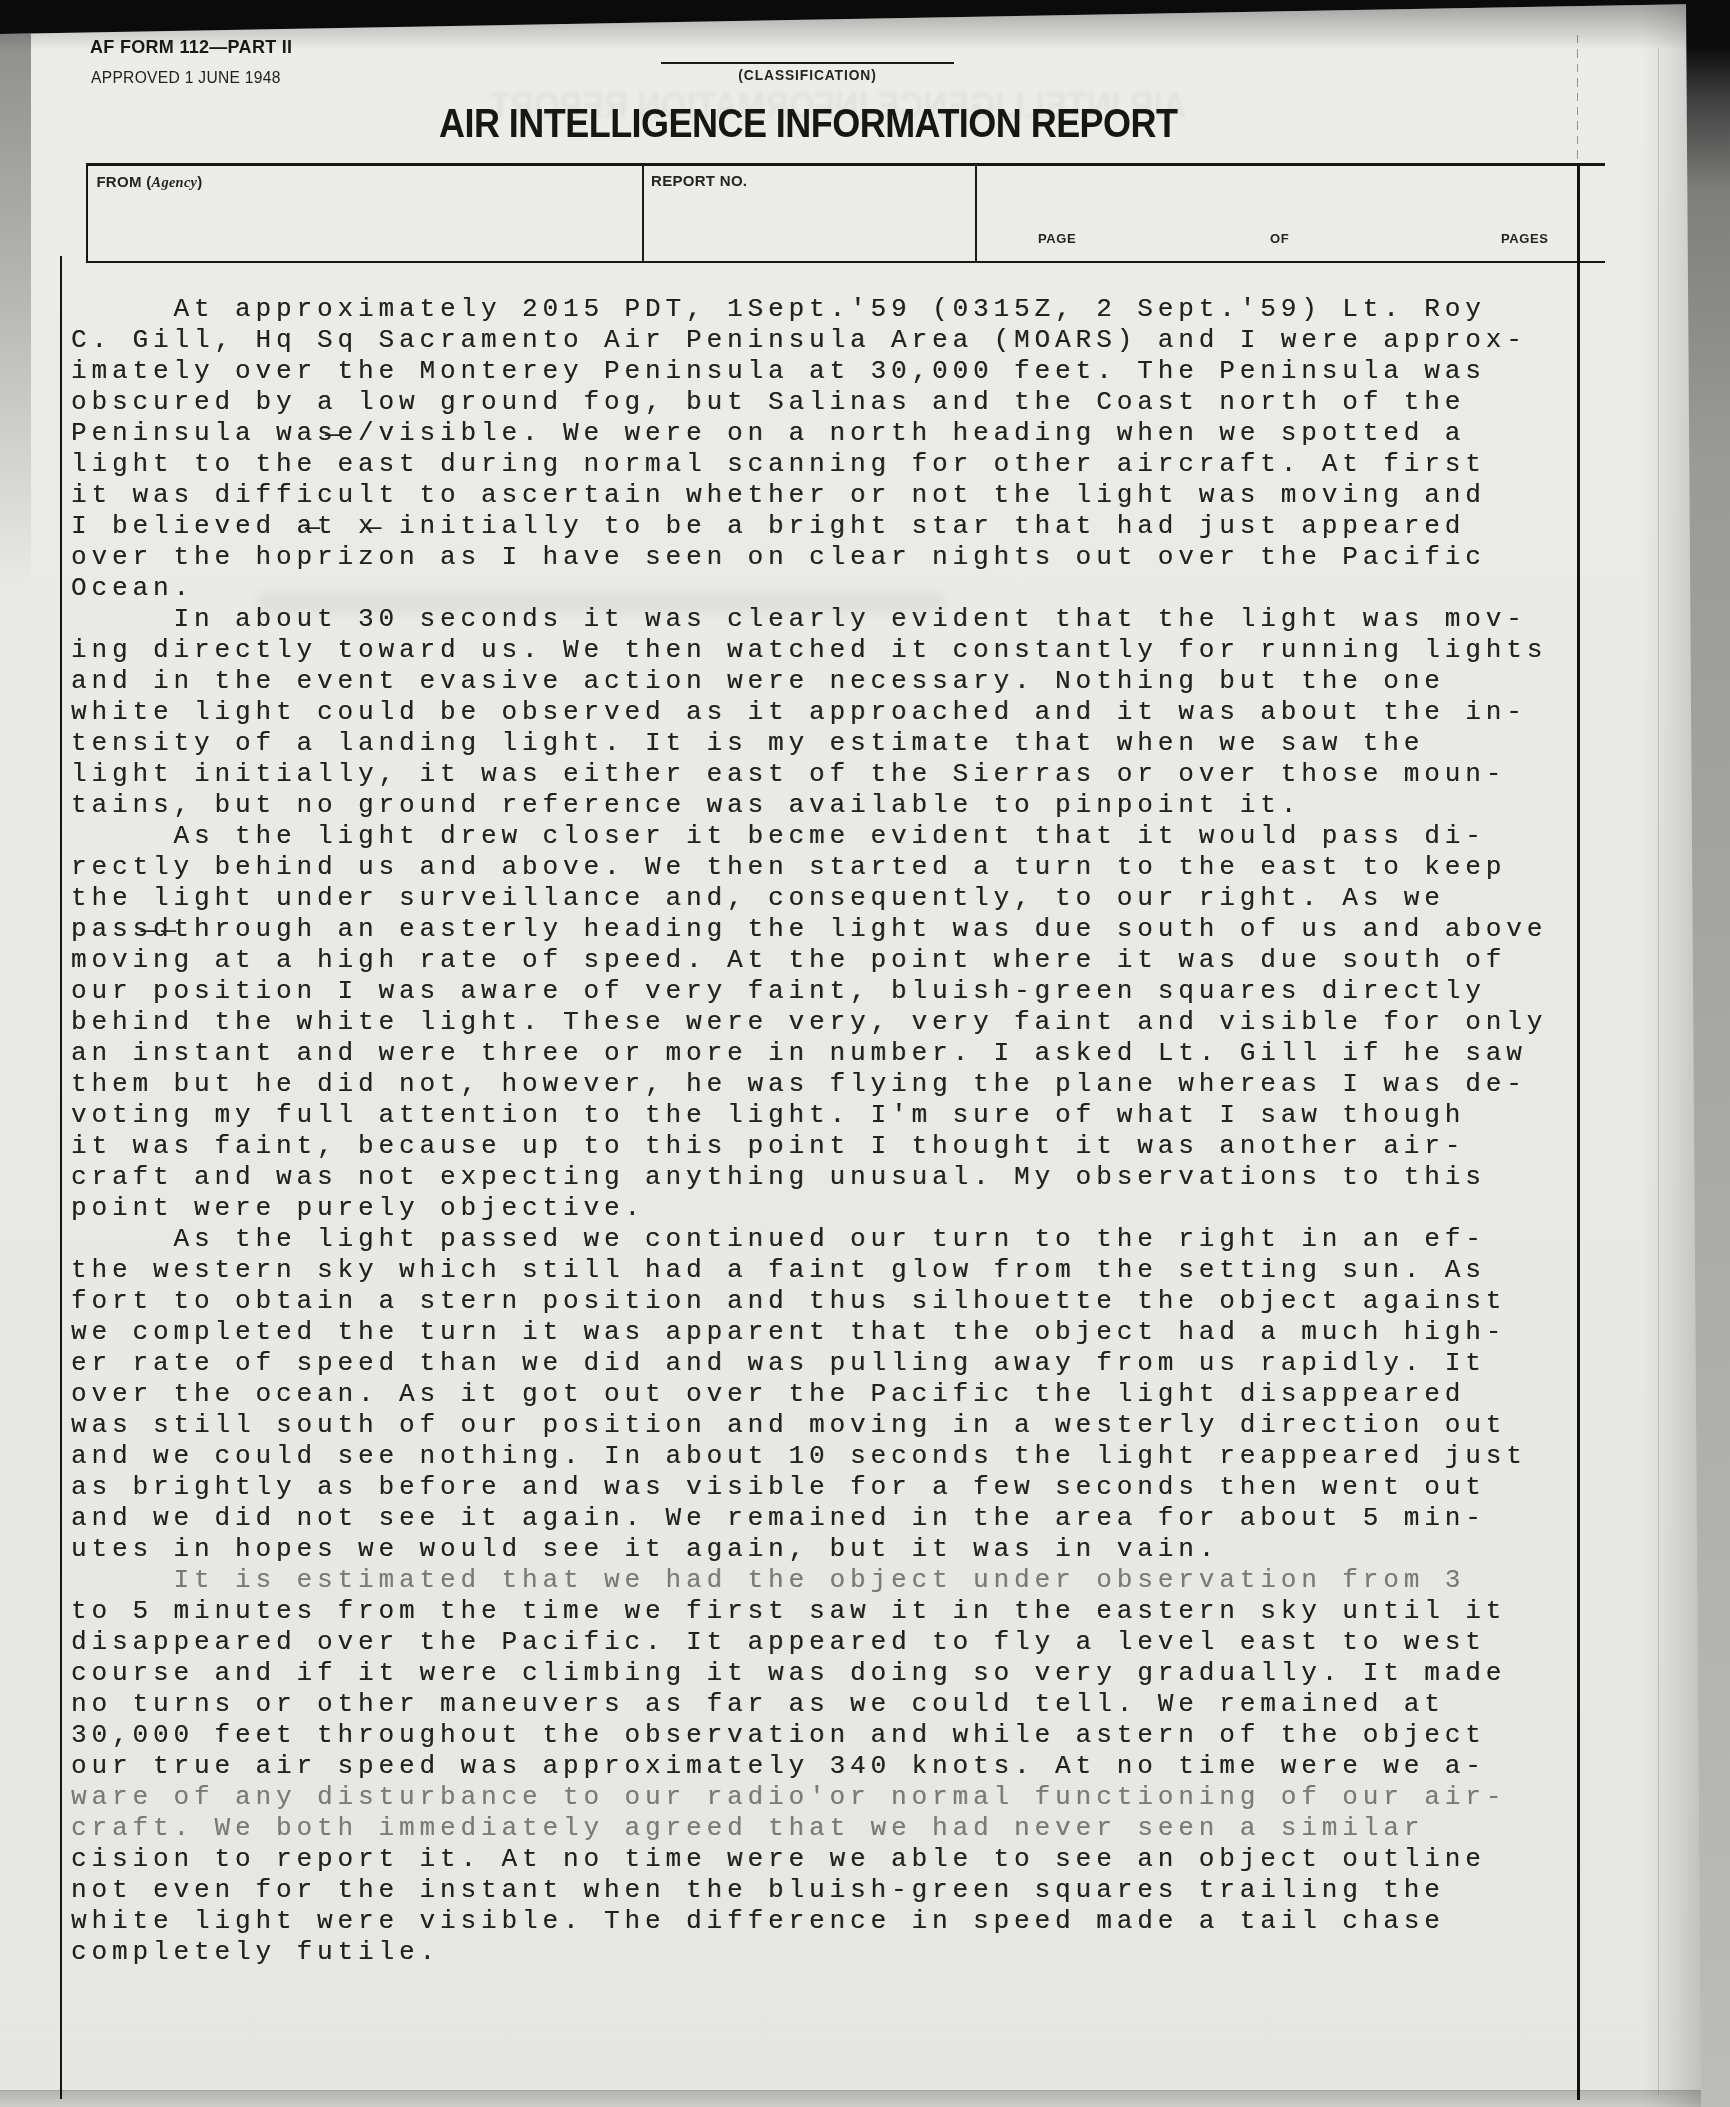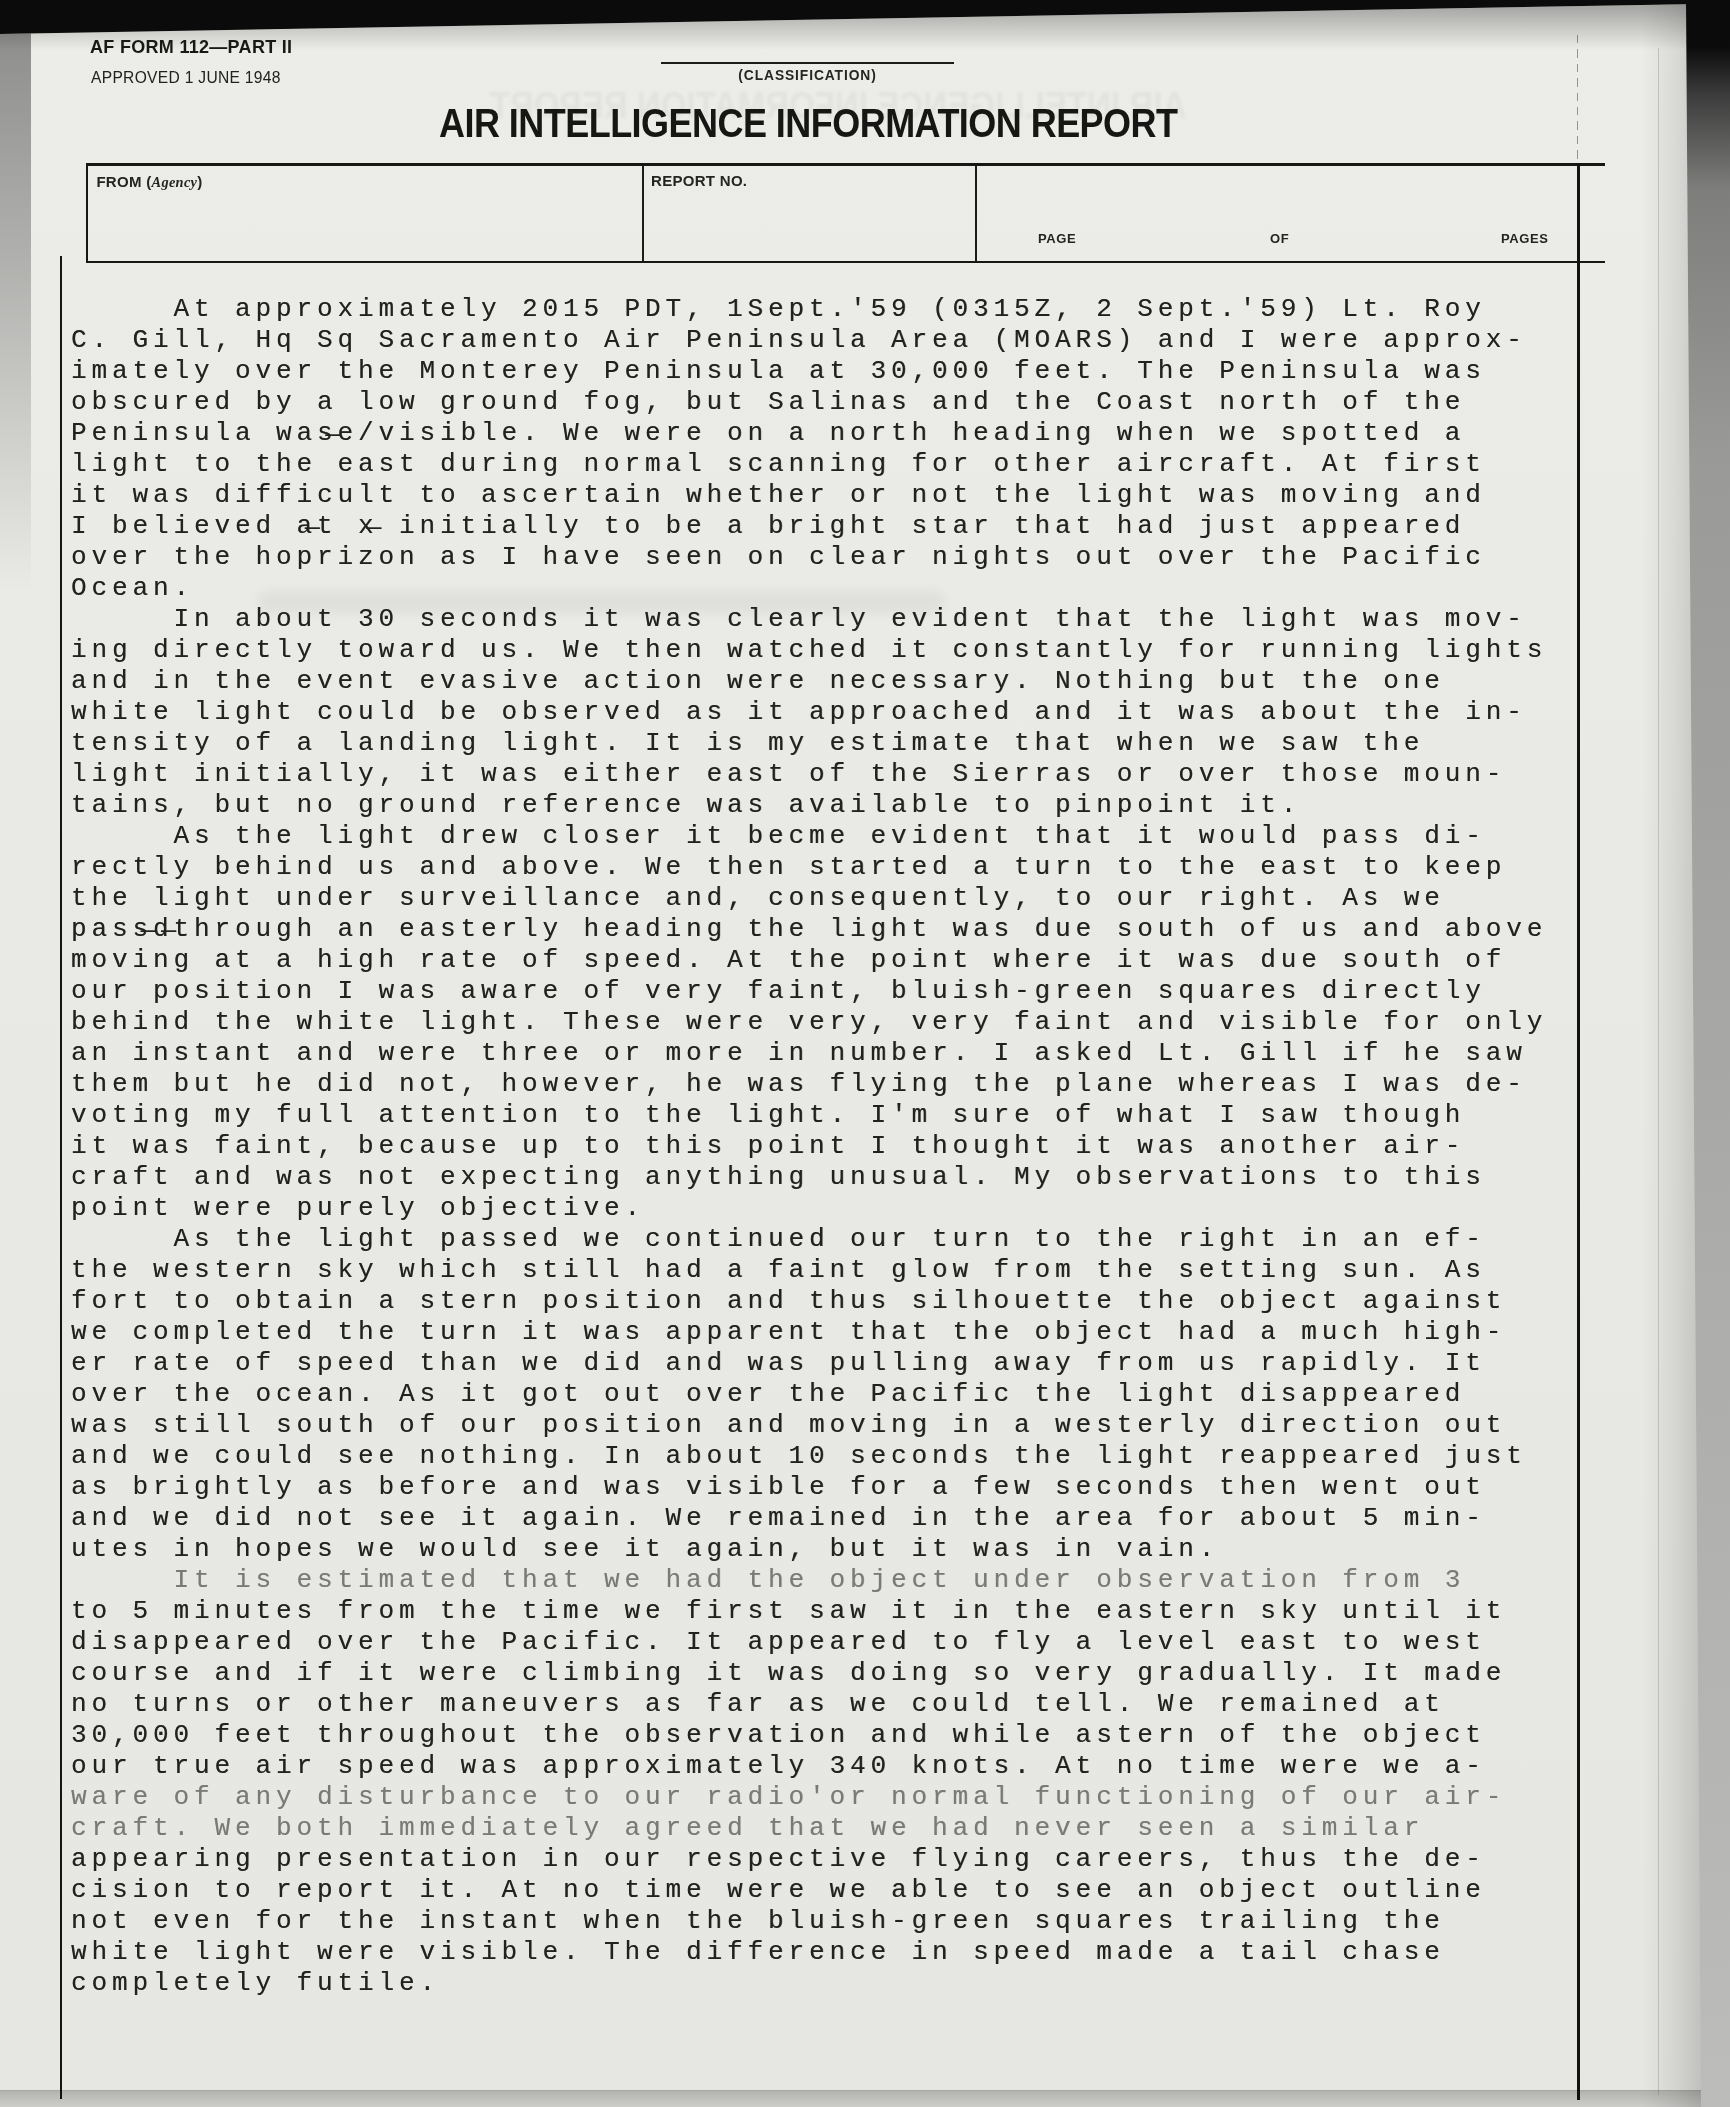--- a/index.html
+++ b/index.html
@@ -201,21 +201,20 @@
         <div class="tline">utes in hopes we would see it again, but it was in vain.</div>
         <div class="tline faded">     It is estimated that we had the object under observation from 3</div>
         <div class="tline">to 5 minutes from the time we first saw it in the eastern sky until it</div>
         <div class="tline">disappeared over the Pacific. It appeared to fly a level east to west</div>
         <div class="tline">course and if it were climbing it was doing so very gradually. It made</div>
         <div class="tline">no turns or other maneuvers as far as we could tell. We remained at</div>
         <div class="tline">30,000 feet throughout the observation and while astern of the object</div>
         <div class="tline">our true air speed was approximately 340 knots. At no time were we a-</div>
         <div class="tline faded">ware of any disturbance to our radio'or normal functioning of our air-</div>
         <div class="tline faded">craft. We both immediately agreed that we had never seen a similar</div>
-        <div class="tline">appearing presentation in our respective flying careers, thus the de-</div>
         <div class="tline">cision to report it. At no time were we able to see an object outline</div>
         <div class="tline">not even for the instant when the bluish-green squares trailing the</div>
         <div class="tline">white light were visible. The difference in speed made a tail chase</div>
         <div class="tline">completely futile.</div>
       </div>
 
     <div class="edge-bottom"></div>
   </div>
 </div>
 

